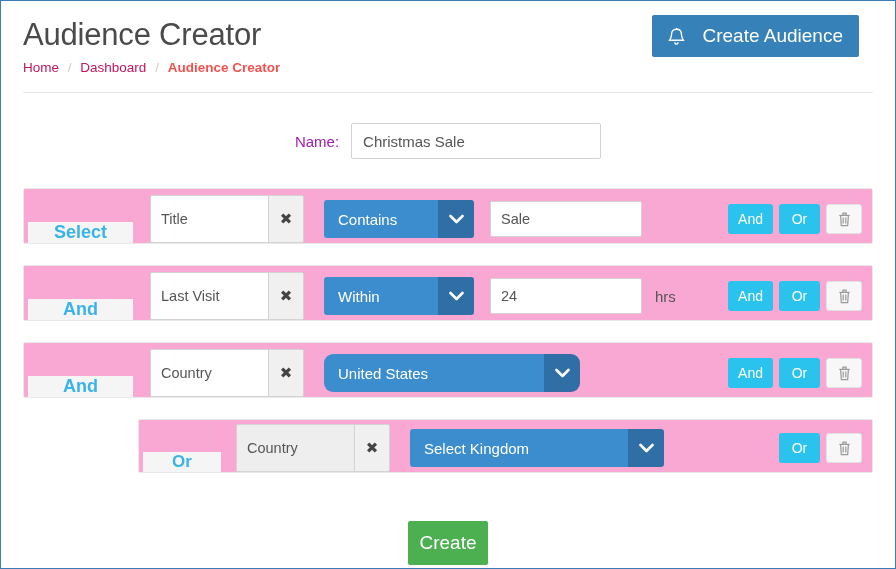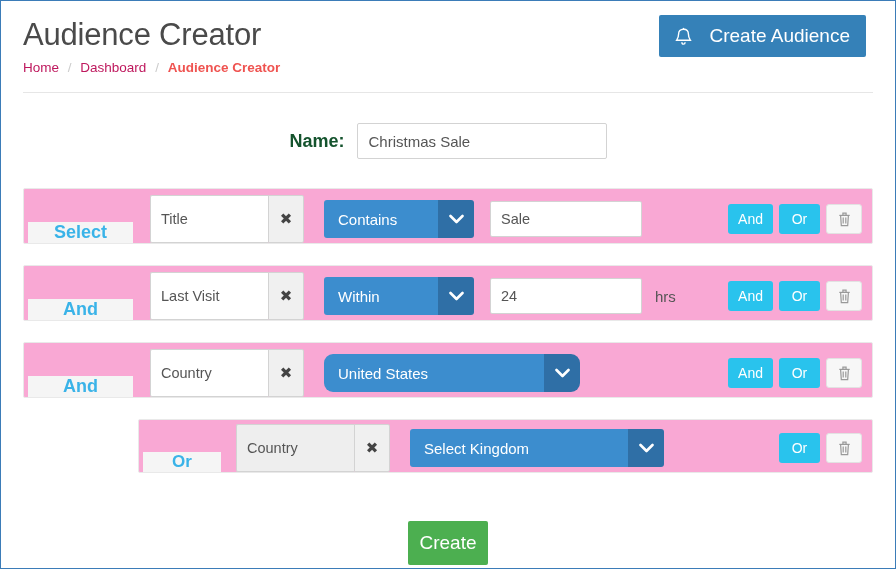--- a/index.html
+++ b/index.html
@@ -46,21 +46,21 @@
   .breadcrumb .crumb.active {
     color: #ef5350;
     font-weight: bold;
   }
   .breadcrumb .sep {
     color: #cccccc;
     padding: 0 5px;
   }
   .create-audience-btn {
     position: absolute;
-    right: 29px;
+    right: 36px;
     top: 14px;
     background: #3581b8;
     color: #ffffff;
     border: none;
     border-radius: 2px;
     font-family: "Liberation Sans", sans-serif;
     font-size: 19px;
     padding: 0 16px;
     height: 42px;
     display: flex;
@@ -82,23 +82,23 @@
 
   
   .name-row {
     display: flex;
     align-items: center;
     justify-content: center;
     gap: 12px;
     margin-top: 30px;
   }
   .name-label {
-    font-size: 18px;
-    font-weight: bold;
-    color: #14532d;
+    font-size: 15px;
+    font-weight: normal;
+    color: #a21caf;
   }
   .name-input {
     width: 250px;
     height: 36px;
     border: 1px solid #d3d3d3;
     border-radius: 2px;
     font-family: "Liberation Sans", sans-serif;
     font-size: 15px;
     color: #555;
     padding: 4px 11px;

